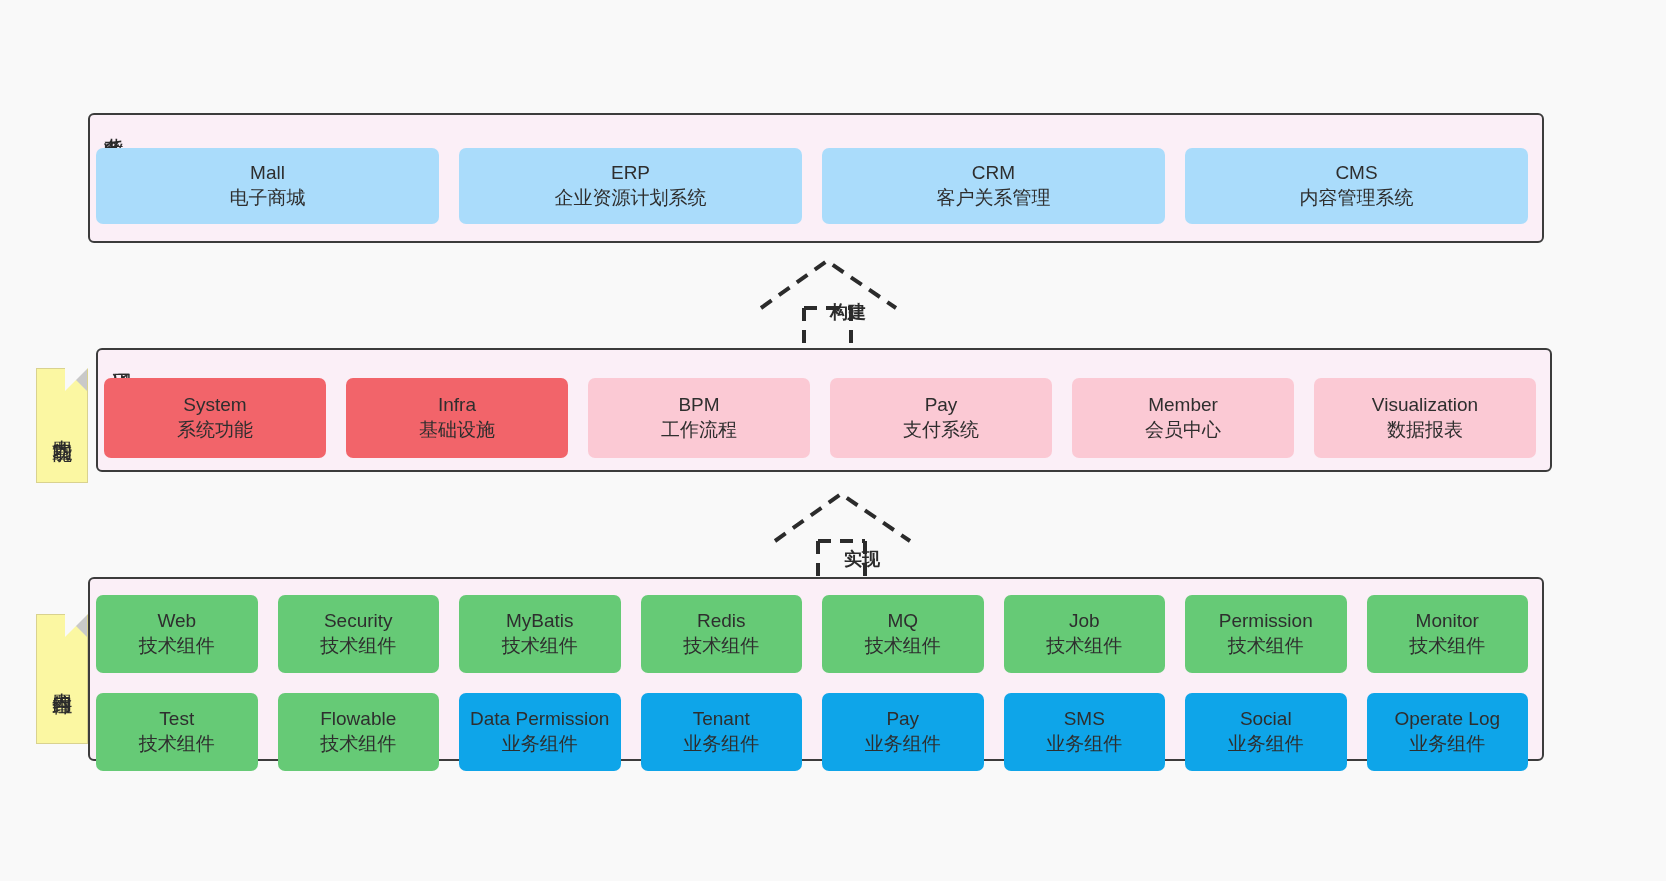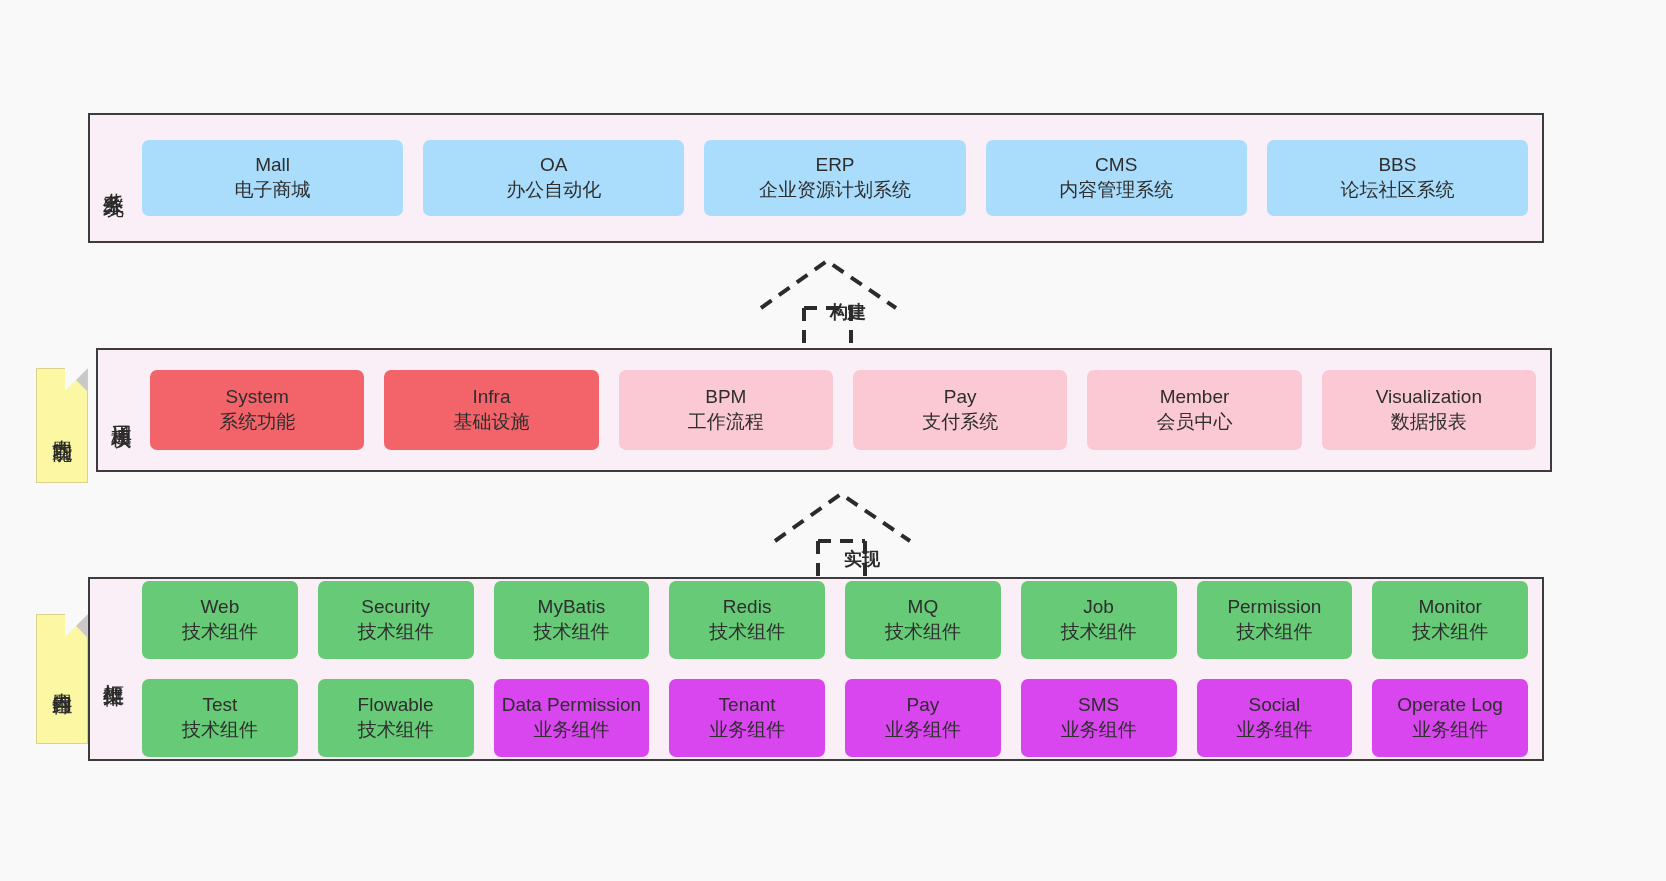--- a/index.html
+++ b/index.html
@@ -19,24 +19,25 @@
   .canvas {
     position: absolute;
     inset: 0;
   }
 
   
   .layer {
     position: absolute;
     background: #fbeff7;
     border: 2px solid #3c3c3c;
-    border-radius: 0;
+    border-radius: 6px;
     box-sizing: border-box;
     display: flex;
     align-items: stretch;
+    flex-direction: column;
   }
 
   .layer-title {
     flex: 0 0 auto;
     width: 46px;
     display: flex;
     align-items: center;
     justify-content: center;
     font-size: 21px;
     line-height: 1.18;
@@ -84,21 +85,21 @@
 
   .h-biz { height: 76px; }
   .h-mod { height: 80px; }
   .h-fw  { height: 78px; }
 
   
   .c-blue       { background: #aadcfb; }
   .c-red        { background: #f2646a; }
   .c-pink       { background: #fbc9d4; }
   .c-green      { background: #66ca76; }
-  .c-lightgreen { background: #d946ef; }
+  .c-lightgreen { background: #0ea5e9; }
 
   
   .note {
     position: absolute;
     background: #fbf7a2;
     border: 1px solid #d9d28f;
     box-sizing: border-box;
     display: flex;
     align-items: center;
     justify-content: center;
@@ -152,34 +153,30 @@
 
   <div class="layer" style="left:88px; top:113px; width:1456px; height:130px;">
     <div class="layer-title">业务系统</div>
     <div class="layer-body">
       <div class="row">
         <div class="node c-blue h-biz">
           <span class="nm">Mall</span>
           <span class="sub">电子商城</span>
         </div>
         <div class="node c-blue h-biz">
-          <span class="nm">OA</span>
-          <span class="sub">办公自动化</span>
-        </div>
-        <div class="node c-blue h-biz">
           <span class="nm">ERP</span>
           <span class="sub">企业资源计划系统</span>
+        </div>
+        <div class="node c-blue h-biz">
+          <span class="nm">CRM</span>
+          <span class="sub">客户关系管理</span>
         </div>
         <div class="node c-blue h-biz">
           <span class="nm">CMS</span>
           <span class="sub">内容管理系统</span>
-        </div>
-        <div class="node c-blue h-biz">
-          <span class="nm">BBS</span>
-          <span class="sub">论坛社区系统</span>
         </div>
       </div>
     </div>
   </div>
 
   <div class="connector" style="left:756px; top:256px; width:146px; height:92px;">
     <svg width="146" height="92" viewBox="0 0 146 92">
       <polyline points="5,52 71,5 140,52" fill="none" stroke="#2b2b2b" stroke-width="4" stroke-dasharray="13 9" stroke-linecap="butt"></polyline>
       <polyline points="48,52 48,90" fill="none" stroke="#2b2b2b" stroke-width="4" stroke-dasharray="13 9"></polyline>
       <polyline points="95,52 95,90" fill="none" stroke="#2b2b2b" stroke-width="4" stroke-dasharray="13 9"></polyline>

